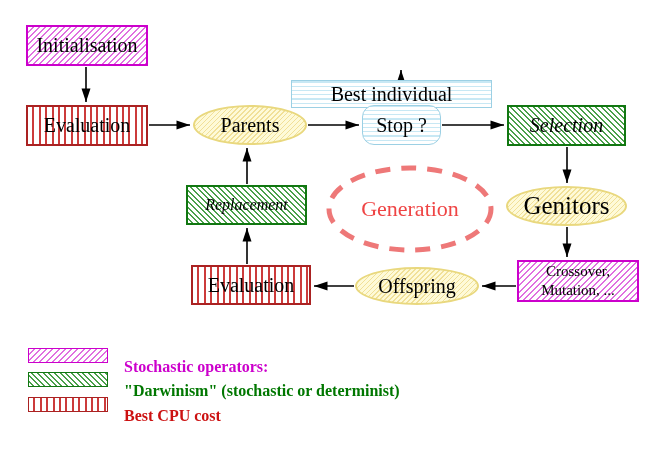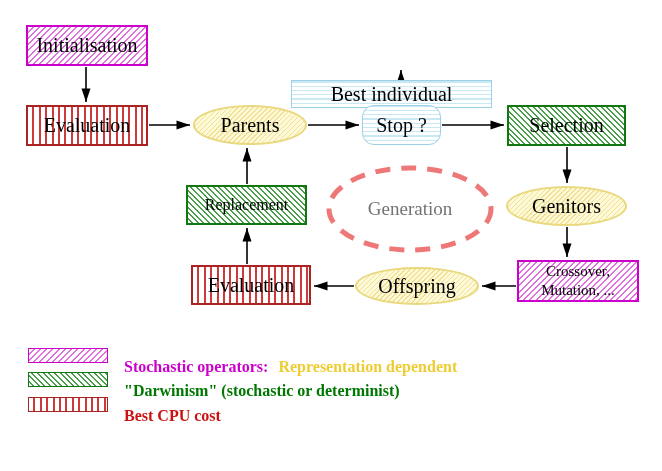--- a/index.html
+++ b/index.html
@@ -10,44 +10,44 @@
   #arrow-layer { position:absolute; left:0; top:0; pointer-events:none; }
 
   .node {
     position:absolute; display:flex; align-items:center; justify-content:center;
     box-sizing:border-box; color:#000; text-align:center; white-space:nowrap;
   }
   
   .p-magenta { border:2px solid #cc00cc;
     background:repeating-linear-gradient(135deg,#ffffff 0 3px,#e070e0 3px 4.4px); }
   .p-green   { border:2px solid #117711;
-    background:repeating-linear-gradient(45deg,#ffffff 0 2.6px,#4aa04a 2.6px 4px); }
+    background:repeating-linear-gradient(45deg,#ffffff 0 2.6px,#4aa04a 2.6px 4px);font-style:italic; }
   .p-red     { border:2px solid #aa2222;
     background:repeating-linear-gradient(90deg,#ffffff 0 4.4px,#cc3b3b 4.4px 6.4px); }
   .p-cyan    { border:1px solid #9cd0e4;
     background:repeating-linear-gradient(0deg,#ffffff 0 3px,#c8e8f4 3px 4.3px); }
   .p-yellow  { border:2px solid #e9d87e; border-radius:50%;
     background:repeating-linear-gradient(135deg,#fefad8 0 2.4px,#f1e098 2.4px 3.5px); }
 
   
   #n-init      { left:26px;  top:25px;  width:122px; height:41px; font-size:20px; }
   #n-eval1     { left:26px;  top:105px; width:122px; height:41px; font-size:20px; }
   #n-best      { left:291px; top:40px;  width:201px; height:28px; font-size:20px;margin-top:40px; }
   #n-stop      { left:362px; top:105px; width:79px;  height:40px; font-size:20px; border-radius:12px; }
   #n-sel       { left:507px; top:105px; width:119px; height:41px; font-size:20px; }
   #n-parents   { left:193px; top:105px; width:114px; height:40px; font-size:20px; }
-  #n-genitors  { left:506px; top:186px; width:121px; height:40px; font-size:20px; }
+  #n-genitors  { left:506px; top:186px; width:121px; height:40px; font-size:25px; }
   #n-crossover { left:517px; top:260px; width:122px; height:42px; font-size:15px;
                  flex-direction:column; line-height:1.25; }
   #n-offspring { left:355px; top:267px; width:124px; height:38px; font-size:20px; }
   #n-eval2     { left:191px; top:265px; width:120px; height:40px; font-size:20px; }
   #n-repl      { left:186px; top:185px; width:121px; height:40px; font-size:16px; }
   #n-generation-label {
-    left:330px; top:195px; width:160px; height:28px; font-size:19px;
-    color:#737373; border:none; background:none;
+    left:330px; top:195px; width:160px; height:28px; font-size:22px;
+    color:#ef4444; border:none; background:none;
   }
 
   
   .legend-row { position:absolute; left:28px; height:20px; display:flex; align-items:center; }
   #lr-0 { top:345px; } #lr-1 { top:369px; } #lr-2 { top:394px; } #lr-3 { top:420px; }
   .legend-swatch { width:80px; height:15px; box-sizing:border-box;
                    border-width:1px; border-radius:0; margin-right:16px; flex:0 0 auto; }
   .legend-text { font-size:16px; font-weight:bold; white-space:nowrap;margin-top:24px; }
   .legend-text-2 { margin-left:10px; }
   .c-magenta { color:#cc00cc; }
@@ -126,21 +126,20 @@
     <span>Replacement</span>
   </div>
 
   <div id="n-generation-label" class="node">
     <span>Generation</span>
   </div>
 
   <div id="lr-0" class="legend-row">
     <div class="legend-swatch p-magenta"></div>
     <span class="legend-text c-magenta">Stochastic operators:</span>
-    <span class="legend-text legend-text-2 c-gold">Representation dependent</span>
   </div>
 
   <div id="lr-1" class="legend-row">
     <div class="legend-swatch p-green"></div>
     <span class="legend-text c-green">"Darwinism" (stochastic or determinist)</span>
   </div>
 
   <div id="lr-2" class="legend-row">
     <div class="legend-swatch p-red"></div>
     <span class="legend-text c-red">Best CPU cost</span>

